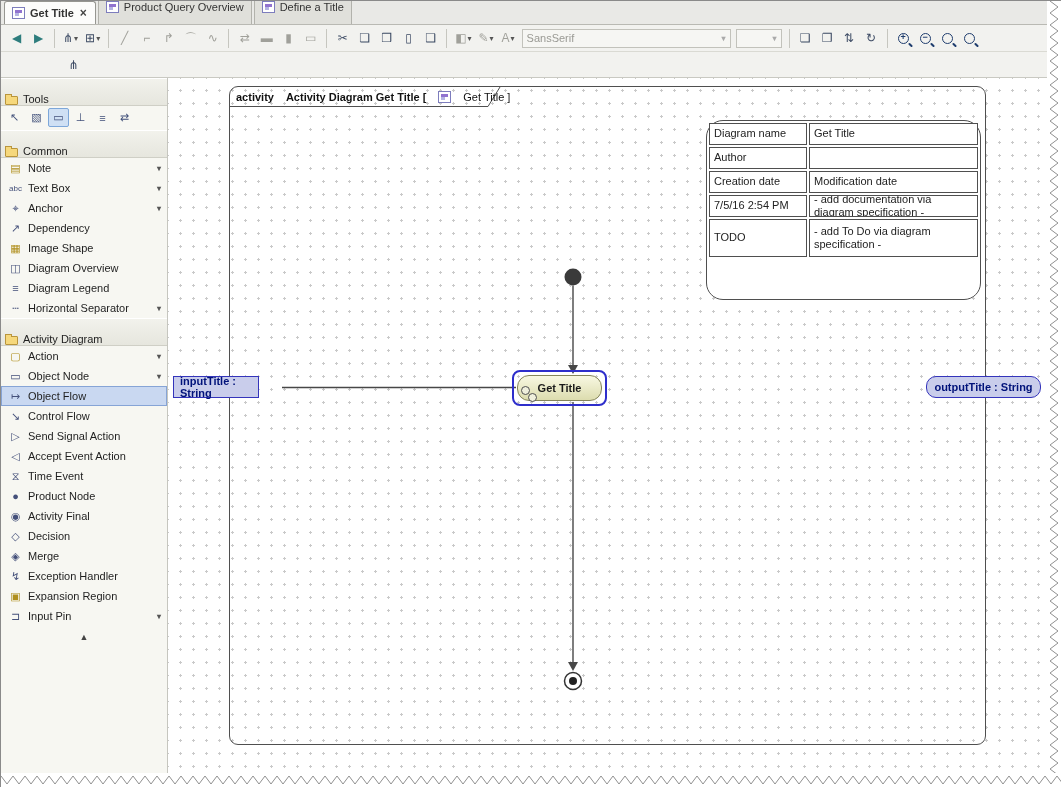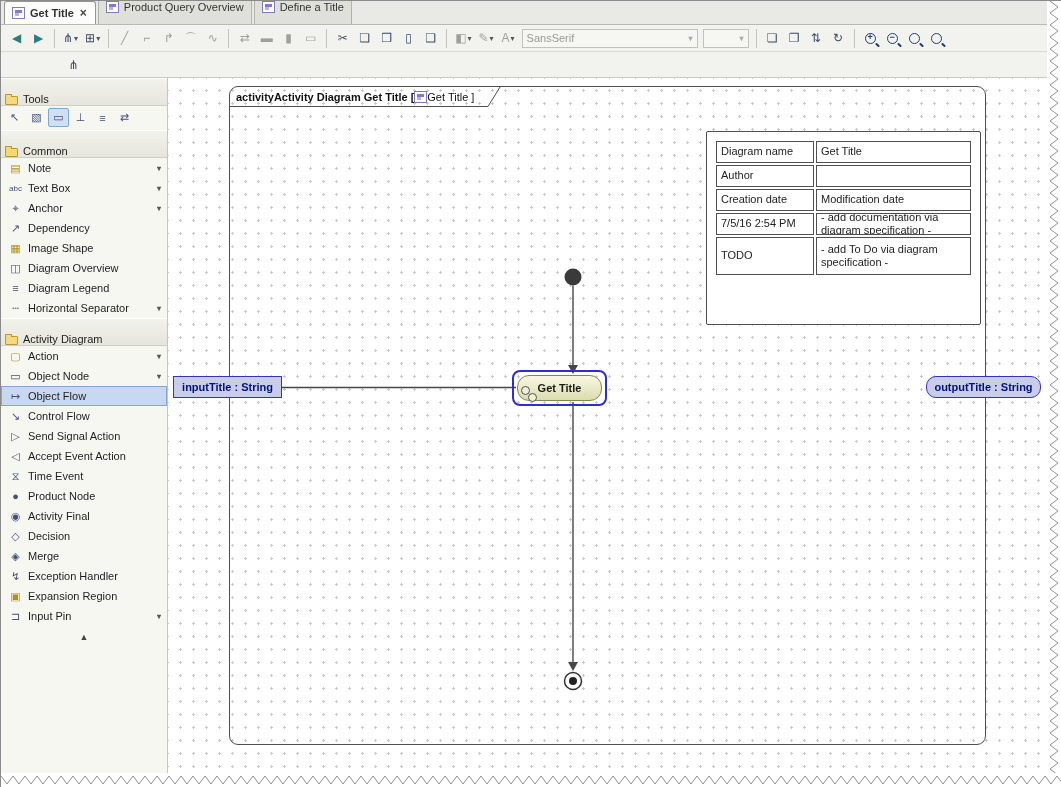--- a/index.html
+++ b/index.html
@@ -28,21 +28,21 @@
             border-bottom:1px solid #c9c9c2;display:flex;align-items:center;padding-left:62px;}
   .tbtn{height:21px;min-width:21px;display:flex;align-items:center;justify-content:center;
         padding:0 2px;border:1px solid transparent;border-radius:2px;color:#3c4a63;cursor:default;}
   .tbtn i{font-style:normal;font-size:12px;line-height:1;}
   .tbtn .car{font-size:8px;color:#555;margin-left:1px;font-weight:normal;}
   .tbtn.teal{color:#2e7d7d;font-size:13px;}
   .tbtn.dim{color:#a0a09a;}
   .tsep{width:1px;height:19px;background:#c6c6bf;margin:0 4px;flex:0 0 auto;}
   .fsel{height:19px;background:#f6f6f3;border:1px solid #c2c2bb;color:#9a9a94;
         display:flex;align-items:center;justify-content:space-between;padding:0 4px;margin:0 2px;}
-  .fsel.name{width:176px;}
+  .fsel.name{width:209px;}
   .fsel.size{width:46px;}
   .fsel .car{font-size:8px;color:#aaa;}
   .mag{position:relative;width:11px;height:11px;border:1.5px solid #1f3d6e;border-radius:50%;
        display:inline-block;}
   .mag::after{content:"";position:absolute;width:5px;height:2px;background:#1f3d6e;
               right:-5px;bottom:-3px;transform:rotate(45deg);border-radius:1px;}
   .mag u{position:absolute;top:50%;left:50%;transform:translate(-50%,-54%);
          text-decoration:none;font-size:9px;font-weight:bold;color:#1f3d6e;}
 
   
@@ -71,45 +71,45 @@
   .collapse{height:14px;display:flex;align-items:center;justify-content:center;color:#444;
             font-size:9px;margin-top:4px;}
 
   
   .canvas{position:relative;width:880px;height:100%;background:#fff;overflow:hidden;
           background-image:radial-gradient(circle,#c9c9c9 1px,transparent 1.2px);
           background-size:13px 13px;background-position:6px 6px;}
   .frame{position:absolute;left:61px;top:8px;width:757px;height:659px;
          border:1px solid #4f4f4f;border-radius:9px;}
   .frame-header{position:absolute;left:63px;top:9px;height:19px;display:flex;align-items:center;
-                gap:0;padding-left:5px;color:#111;white-space:nowrap;}
+                gap:12px;padding-left:5px;color:#111;white-space:nowrap;}
   .frame-header .kw{font-weight:bold;}
   .frame-header .t{font-weight:bold;}
   .frame-header .sfx{font-weight:normal;}
   .overlay-svg{position:absolute;left:0;top:0;pointer-events:none;}
 
-  .info-table{position:absolute;left:538px;top:53px;width:275px;background:#fff;
-              border:1px solid #4f4f4f;border-radius:2px;padding:9px;
+  .info-table{position:absolute;left:538px;top:42px;width:275px;background:#fff;
+              border:1px solid #4f4f4f;border-radius:17px;padding:2px;
               display:grid;grid-template-columns:98px 1fr;
               grid-template-rows:22px 22px 22px 22px 38px 38px;gap:2px;}
   .cell{border:1px solid #4f4f4f;background:#fff;padding:1px 4px;display:flex;
         align-items:center;line-height:1.2;overflow:hidden;}
 
   .action-sel{position:absolute;left:344px;top:292px;width:95px;height:36px;
               border:2px solid #2e2ecb;border-radius:8px;display:flex;align-items:center;
               justify-content:center;}
   .action-node{width:85px;height:26px;border:1px solid #85855a;border-radius:12px;
                background:linear-gradient(#f8f8e2,#dcdcae);display:flex;align-items:center;
                justify-content:center;font-weight:bold;color:#1a1a1a;}
   .pin-dot{position:absolute;width:9px;height:9px;border-radius:50%;background:#efefdc;
            border:1px solid #4f4f4f;}
   .flow-label{position:absolute;height:22px;background:#c9cdeb;border:1px solid #3434bb;
               display:flex;align-items:center;justify-content:center;font-weight:bold;
               color:#00127a;padding:0 6px;}
-  .flow-label.in{left:5px;top:298px;width:109px;}
+  .flow-label.in{left:5px;top:298px;width:86px;}
   .flow-label.out{left:758px;top:298px;width:115px;border-radius:10px;}
 
   
   .edge-right{position:absolute;right:0;top:0;}
   .edge-bottom{position:absolute;left:0;bottom:0;}
 </style>
 </head>
 <body>
 
 <div id="win">

